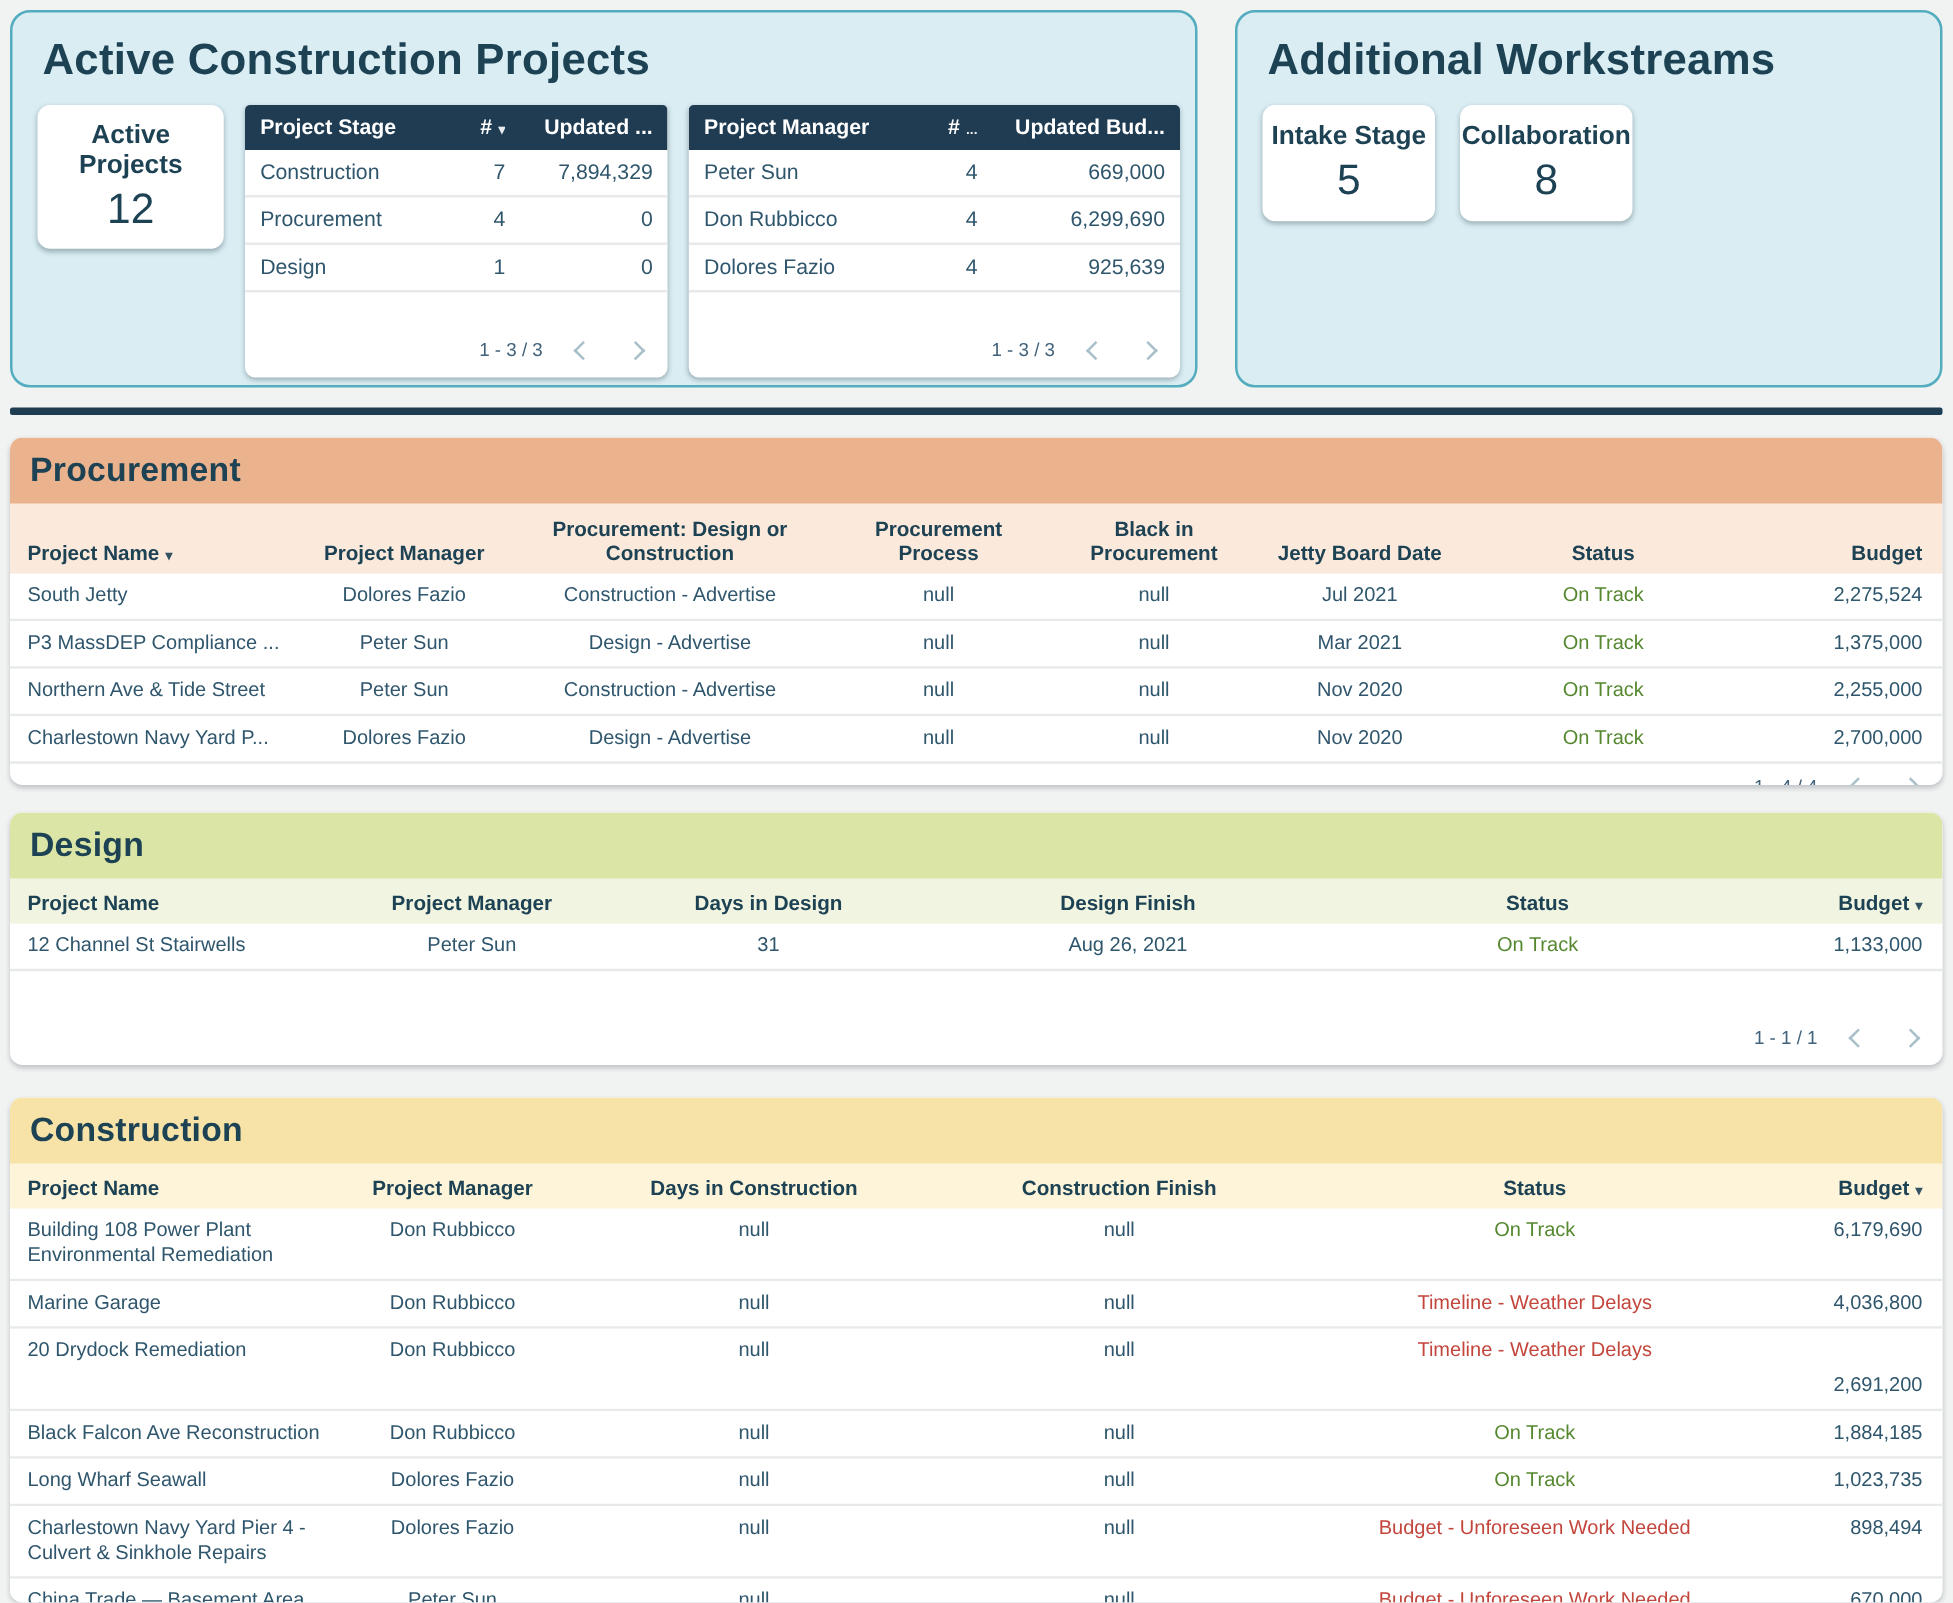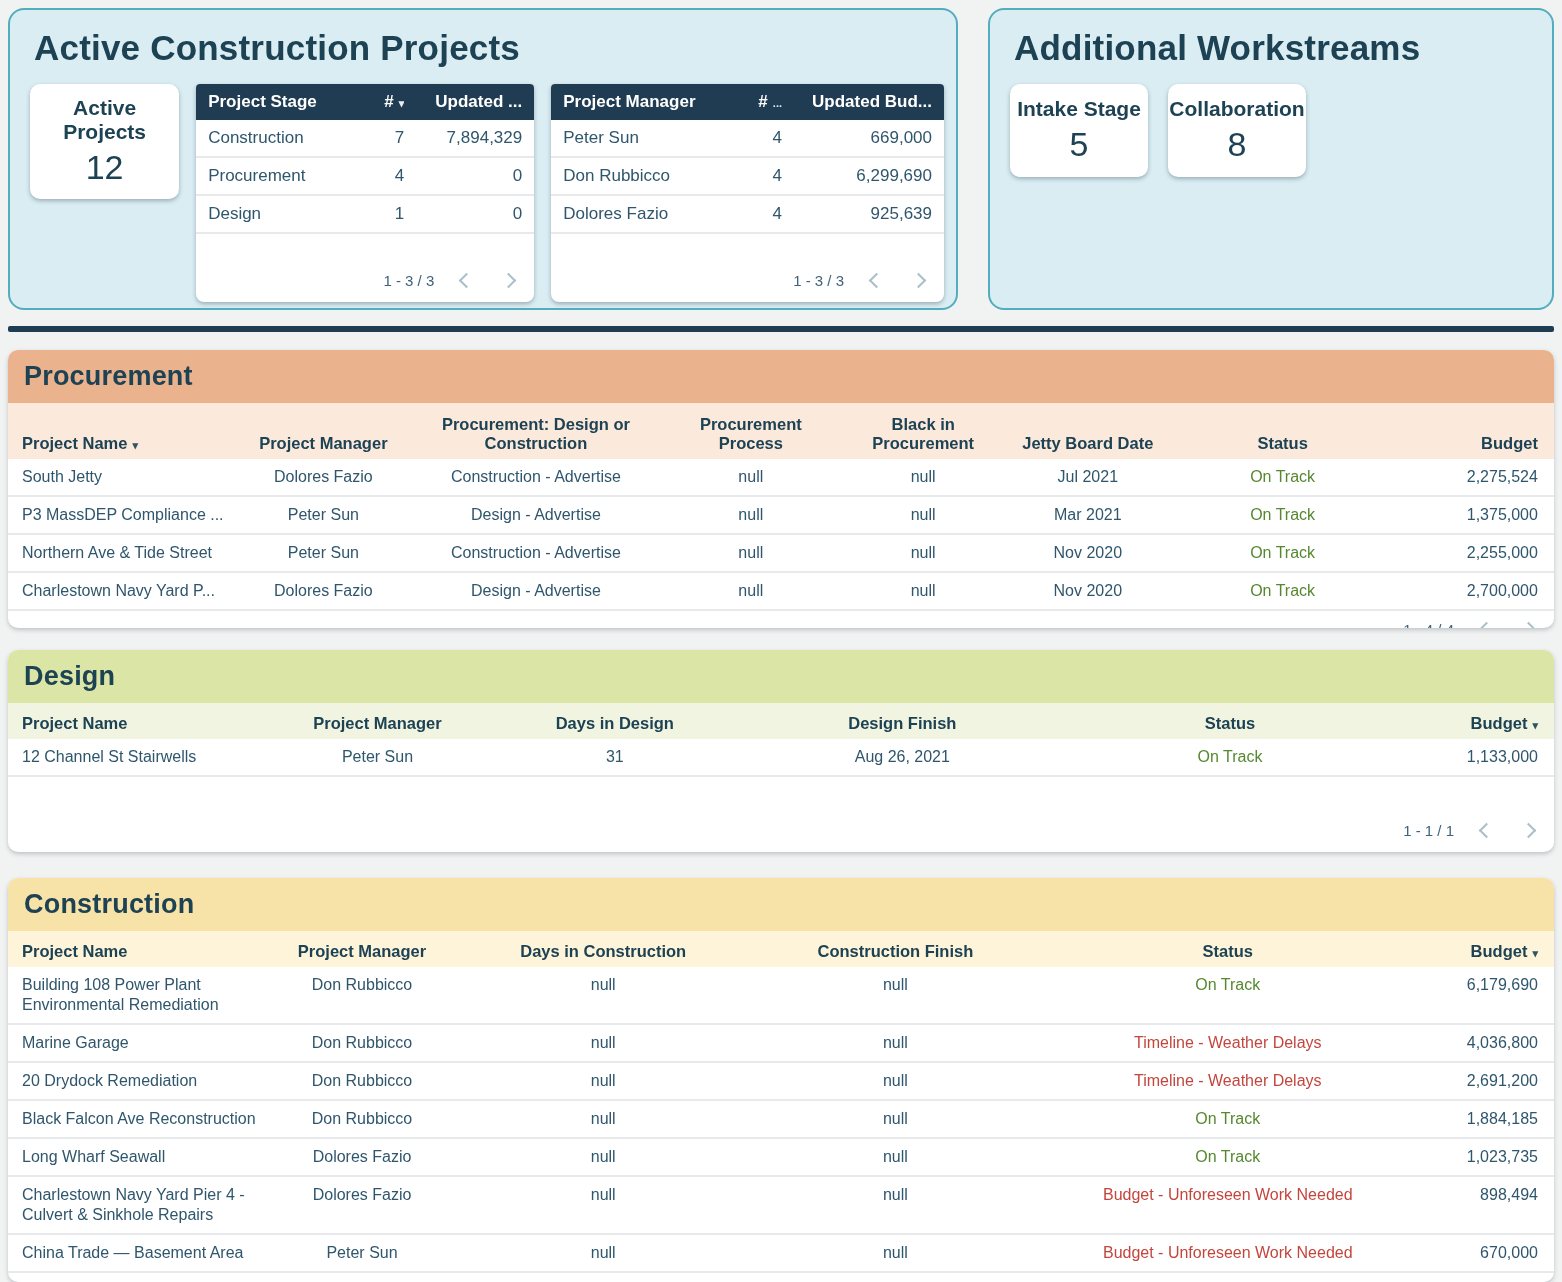--- a/index.html
+++ b/index.html
@@ -295,21 +295,21 @@
         <div class="tcell al-center" style="width: 18.8%;">null</div>
         <div class="tcell al-center" style="width: 24.2%; color: rgb(195, 70, 61);">Timeline - Weather Delays</div>
         <div class="tcell al-right last-pad" style="width: 9%;">4,036,800</div>
       </div>
       <div class="trow">
         <div class="tcell al-left first-pad" style="width: 16.8%;">20 Drydock Remediation</div>
         <div class="tcell al-center" style="width: 12.2%;">Don Rubbicco</div>
         <div class="tcell al-center" style="width: 19%;">null</div>
         <div class="tcell al-center" style="width: 18.8%;">null</div>
         <div class="tcell al-center" style="width: 24.2%; color: rgb(195, 70, 61);">Timeline - Weather Delays</div>
-        <div class="tcell al-right last-pad" style="width: 9%;">2,691,200</div>
+        <div class="tcell al-right last-pad" style="width: 9%; margin-top: 28px;">2,691,200</div>
       </div>
       <div class="trow">
         <div class="tcell al-left first-pad" style="width: 16.8%;">Black Falcon Ave Reconstruction</div>
         <div class="tcell al-center" style="width: 12.2%;">Don Rubbicco</div>
         <div class="tcell al-center" style="width: 19%;">null</div>
         <div class="tcell al-center" style="width: 18.8%;">null</div>
         <div class="tcell al-center" style="width: 24.2%; color: rgb(85, 136, 47);">On Track</div>
         <div class="tcell al-right last-pad" style="width: 9%;">1,884,185</div>
       </div>
       <div class="trow">

